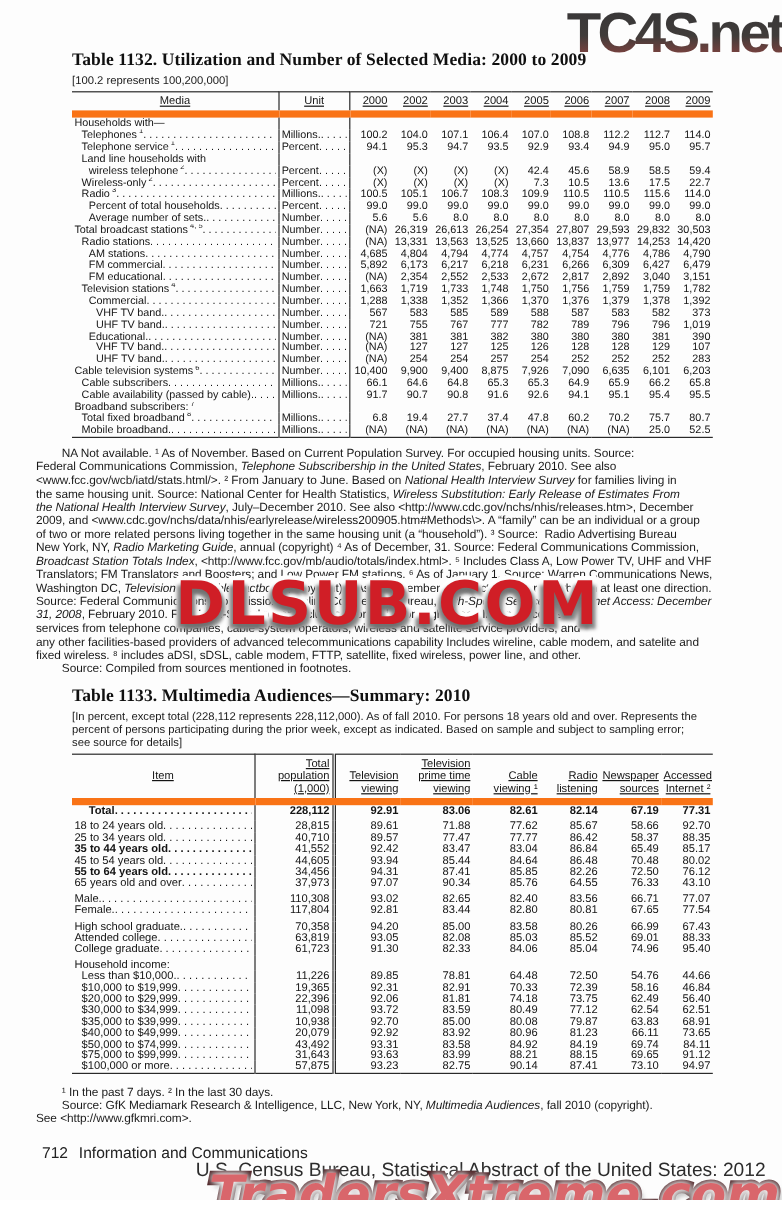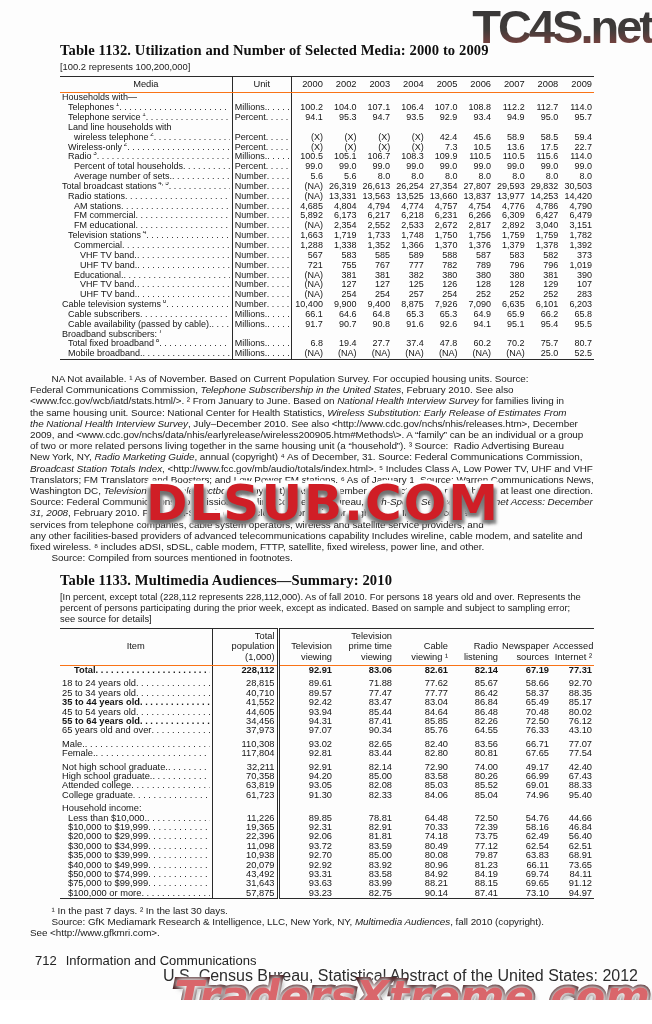--- a/index.html
+++ b/index.html
@@ -26,22 +26,22 @@
   
   .block{position:absolute;left:60px;width:534px;}
   .t1132{top:42px;} .t1133{top:572px;}
   .ttl{margin:0;font-family:"Liberation Serif","DejaVu Serif",serif;font-weight:700;
        font-size:14.6px;line-height:17px;letter-spacing:.1px;color:#101010;}
   .bnote{margin-top:2px;font-size:9.4px;line-height:11px;color:#1a1a1a;}
 
   
   table{border-collapse:collapse;table-layout:fixed;width:534px;margin-top:4px;}
   th,td{padding:0 2px;white-space:nowrap;overflow:hidden;font-weight:400;}
-  thead th{border-top:1.6px solid #2a2a2a;border-bottom:1px solid #f97316;
-           font-size:9.3px;vertical-align:bottom;padding:2px 2px 3px 2px;line-height:10.3px;}
+  thead th{border-top:1.6px solid #2a2a2a;border-bottom:6px solid #f97316;
+           font-size:9.3px;vertical-align:bottom;padding:2px 2px 3px 2px;line-height:10.3px;text-decoration:underline;}
   .tbl1132 tbody td{height:9.85px;line-height:9.8px;font-size:9px;}
   .tbl1133 tbody td{height:9.4px;line-height:9.4px;font-size:9.3px;}
   .tbl1132{border-bottom:1.6px solid #2a2a2a;}
   .tbl1133{border-bottom:1.6px solid #2a2a2a;}
   .tbl1133 thead th{border-top:1px solid #2a2a2a;}
   .v{border-right:1px solid #2a2a2a;}
   .dv{border-right:3px double #2a2a2a;}
   .ch{text-align:center;vertical-align:middle;}
   .num{text-align:right;}
   td.num{padding-right:2px;}
@@ -950,35 +950,20 @@
             <td></td>
             <td></td>
             <td></td>
             <td></td>
             <td></td>
             <td></td>
           </tr>
           <tr>
             <td class="v" style="padding-left: 2px;">
               <div class="lead">
-                <span class="t">Not high school graduate.</span>
-                <span class="d"></span>
-              </div>
-            </td>
-            <td class="num dv">32,211</td>
-            <td class="num">92.91</td>
-            <td class="num">82.14</td>
-            <td class="num">72.90</td>
-            <td class="num">74.00</td>
-            <td class="num">49.17</td>
-            <td class="num">42.40</td>
-          </tr>
-          <tr>
-            <td class="v" style="padding-left: 2px;">
-              <div class="lead">
                 <span class="t">High school graduate.</span>
                 <span class="d"></span>
               </div>
             </td>
             <td class="num dv">70,358</td>
             <td class="num">94.20</td>
             <td class="num">85.00</td>
             <td class="num">83.58</td>
             <td class="num">80.26</td>
             <td class="num">66.99</td>

